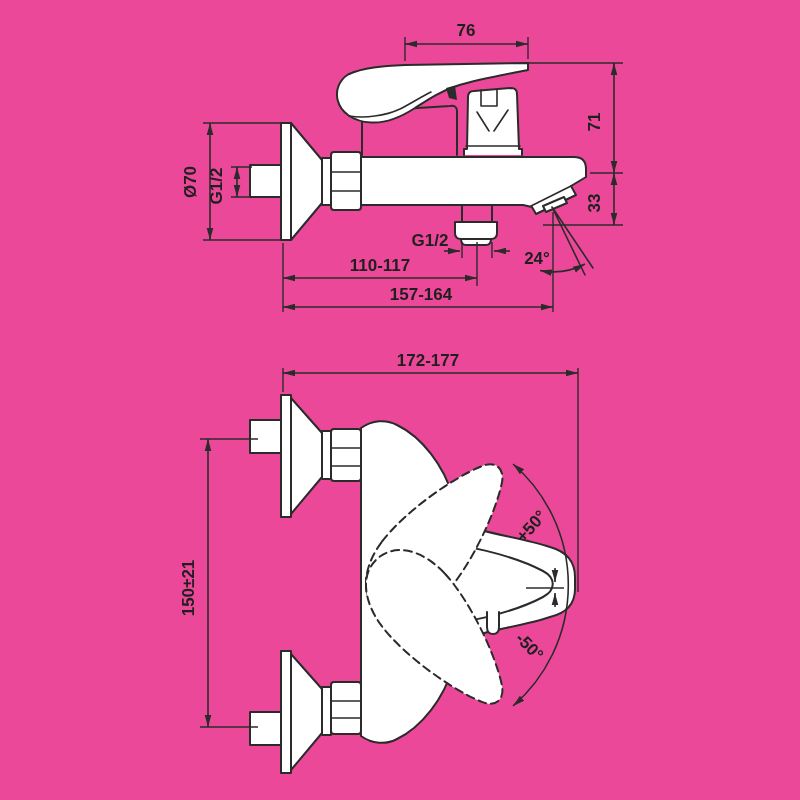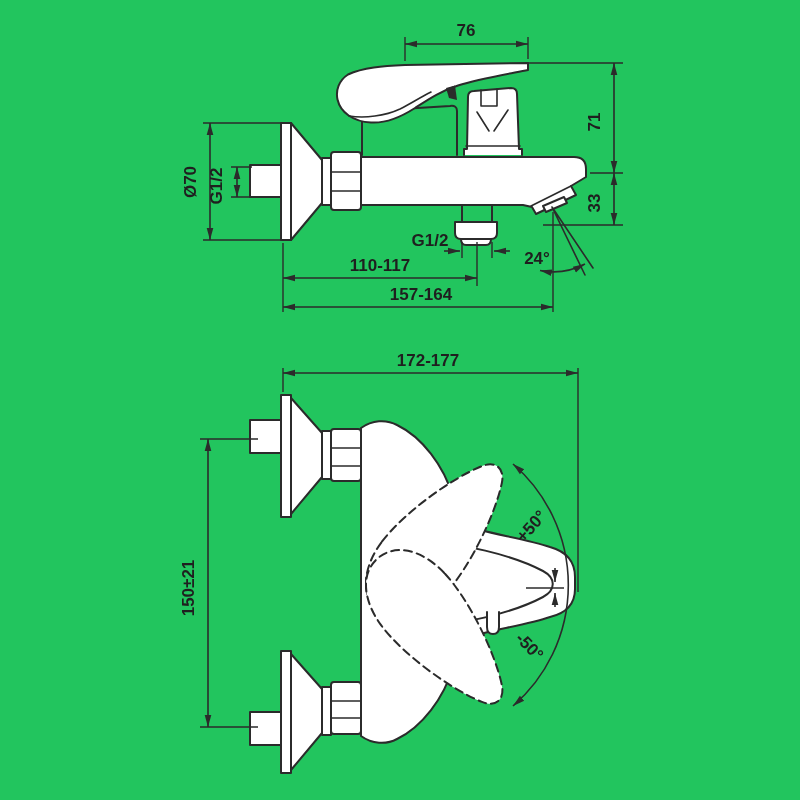--- a/index.html
+++ b/index.html
@@ -1,16 +1,16 @@
 <!DOCTYPE html>
 <html><head>
 <meta charset="utf-8">
 <style>
   html,body{margin:0;padding:0;background:#ffffff;}
-  .stage{width:800px;height:800px;background:#22c55e;position:relative;font-family:"Liberation Sans",sans-serif;}
+  .stage{width:800px;height:800px;background:#ec4899;position:relative;font-family:"Liberation Sans",sans-serif;}
   svg{display:block;}
   .part{fill:#ffffff;stroke:#2b2b2b;stroke-width:2;stroke-linejoin:round;stroke-linecap:round;}
   .part-open{fill:none;stroke:#2b2b2b;stroke-width:2;stroke-linejoin:round;stroke-linecap:round;}
   .detail{fill:none;stroke:#2b2b2b;stroke-width:1.6;stroke-linejoin:round;stroke-linecap:round;}
   .dark{fill:#2b2b2b;stroke:none;}
   .ext{fill:none;stroke:#2b2b2b;stroke-width:1.4;}
   .dim{fill:none;stroke:#2b2b2b;stroke-width:1.6;marker-start:url(#arw);marker-end:url(#arw);}
   .dim-end{fill:none;stroke:#2b2b2b;stroke-width:1.6;marker-end:url(#arw);}
   .ghost{fill:none;stroke:#2b2b2b;stroke-width:1.8;stroke-dasharray:8 5;stroke-linejoin:round;}
   .lbl{font:700 17px "Liberation Sans",sans-serif;fill:#1f1f1f;text-anchor:middle;}

